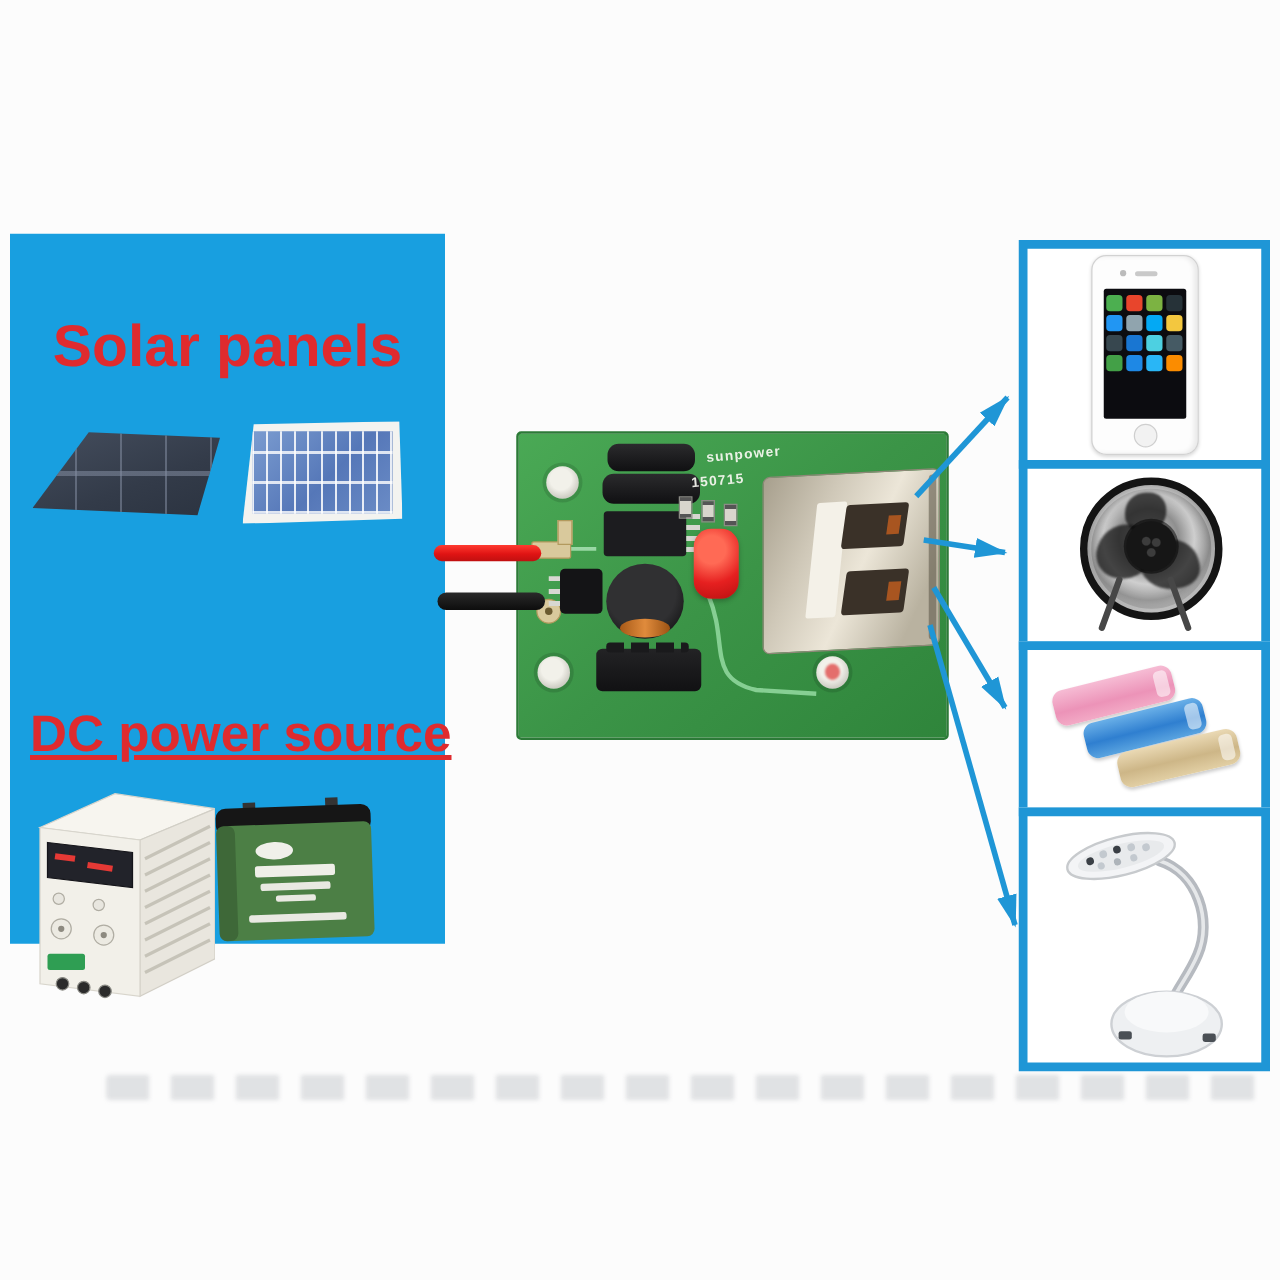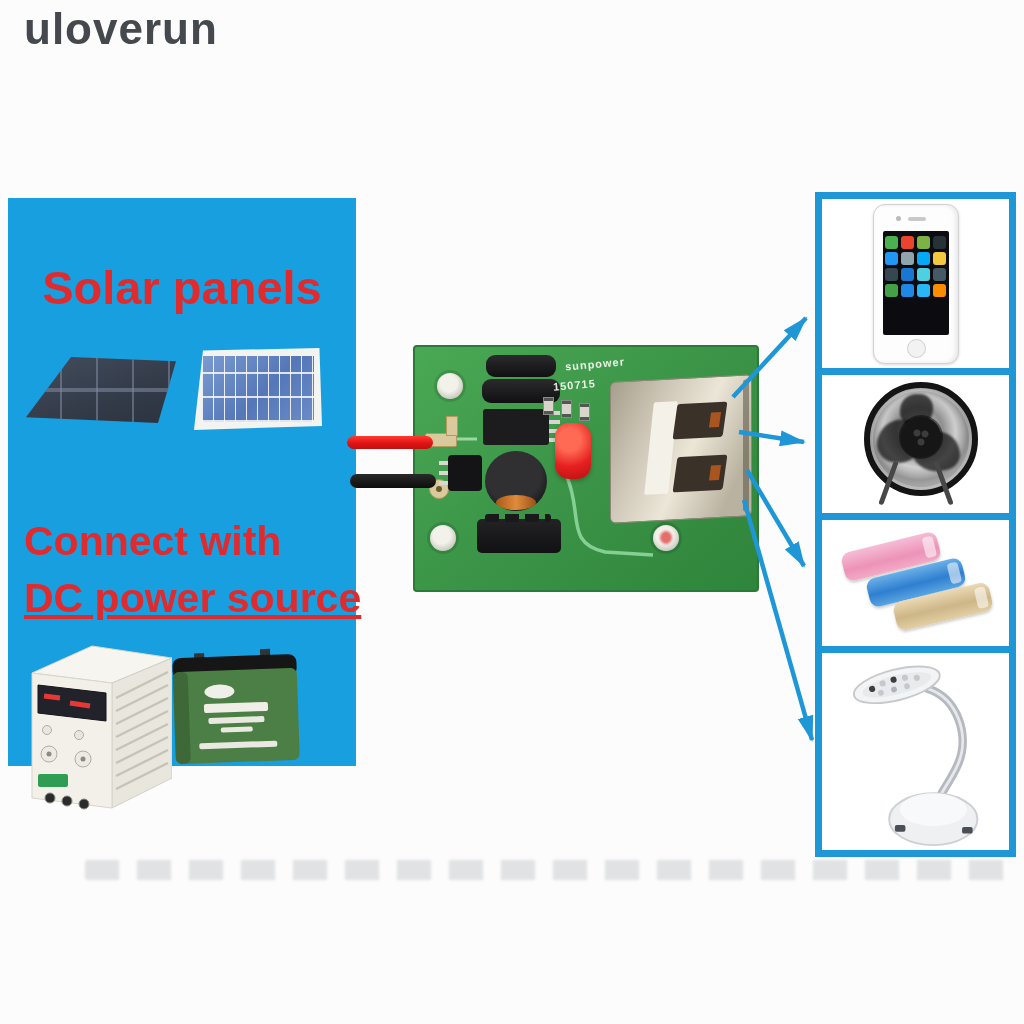--- a/index.html
+++ b/index.html
@@ -2,21 +2,21 @@
 <html style="--panel-blue: #189fe0; --heading-red: #df2b2e; --accent-blue: #1f96d6; --brand-color: #45494d;"><head>
 <meta charset="utf-8">
 <style>
   html,body{margin:0;padding:0;background:#fff;}
   .stage{position:relative;width:1024px;height:1024px;background:#fcfcfc;overflow:hidden;
          font-family:"Liberation Sans",sans-serif;}
   
   .brand{position:absolute;left:24px;top:4px;font-size:44px;font-weight:bold;
          color:var(--brand-color,#45494d);letter-spacing:1px;}
   
-  .panel{position:absolute;left:8px;top:198px;width:348px;height:568px;
+  .panel{position:absolute;left:8px;top:187px;width:348px;height:568px;
          background:var(--panel-blue,#189fe0);}
   .panel-heading{position:absolute;top:62px;left:0;width:100%;text-align:center;
          font-size:47px;font-weight:bold;color:var(--heading-red,#df2b2e);}
   .caption{position:absolute;left:16px;font-size:41px;font-weight:bold;
          color:var(--heading-red,#df2b2e);white-space:nowrap;}
   .caption.l1{top:320px;}
   .caption.l2{top:377px;text-decoration:underline;}
   
   .solar-dark{position:absolute;left:18px;top:156px;width:150px;height:72px;
       clip-path:polygon(30% 4%,100% 10%,88% 96%,0% 88%);
@@ -144,29 +144,27 @@
        background:repeating-linear-gradient(90deg,rgba(160,165,172,.30) 0 34px,rgba(0,0,0,0) 34px 52px);
        filter:blur(1.6px);}
   
   .arrows{position:absolute;left:0;top:0;z-index:4;pointer-events:none;}
 </style>
 </head>
 <body>
 
 <div class="stage">
 
-  <div class="brand">uloverun</div>
 
   <div class="panel">
     <div class="panel-heading">Solar panels</div>
     <div class="solar-dark"></div>
     <div class="solar-framed">
       <div class="cells"></div>
     </div>
-    <div class="caption l1">Connect with</div>
     <div class="caption l2">DC power source</div>
 
     <svg style="position:absolute;left:14px;top:430px;" width="150" height="195" viewBox="0 0 150 195">
       <path d="M10,45 L70,18 L150,30 L90,55 Z" fill="#f7f5ef" stroke="#d8d5cc" stroke-width="1"></path>
       <path d="M90,55 L150,30 L150,150 L90,180 Z" fill="#e9e6de" stroke="#d2cfc6" stroke-width="1"></path>
       <g stroke="#c6c3b8" stroke-width="2.5">
         <path d="M94,70 L146,44"></path>
           <path d="M94,83 L146,57"></path>
           <path d="M94,96 L146,70"></path>
         <path d="M94,109 L146,83"></path>

